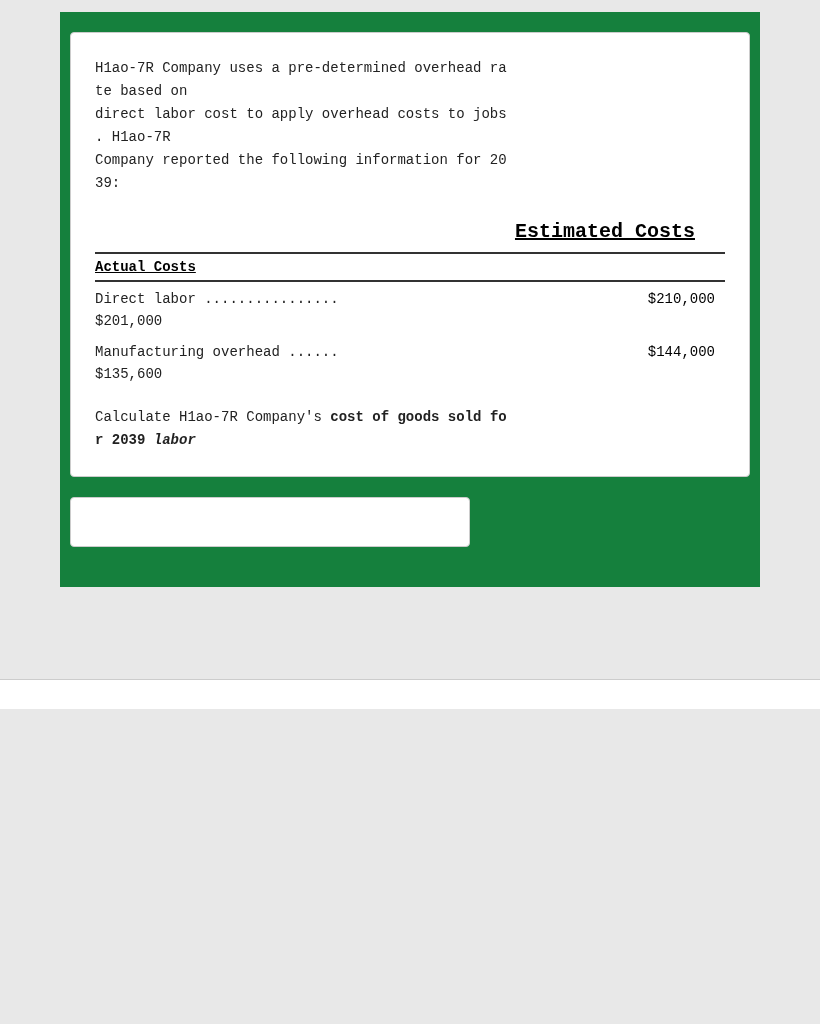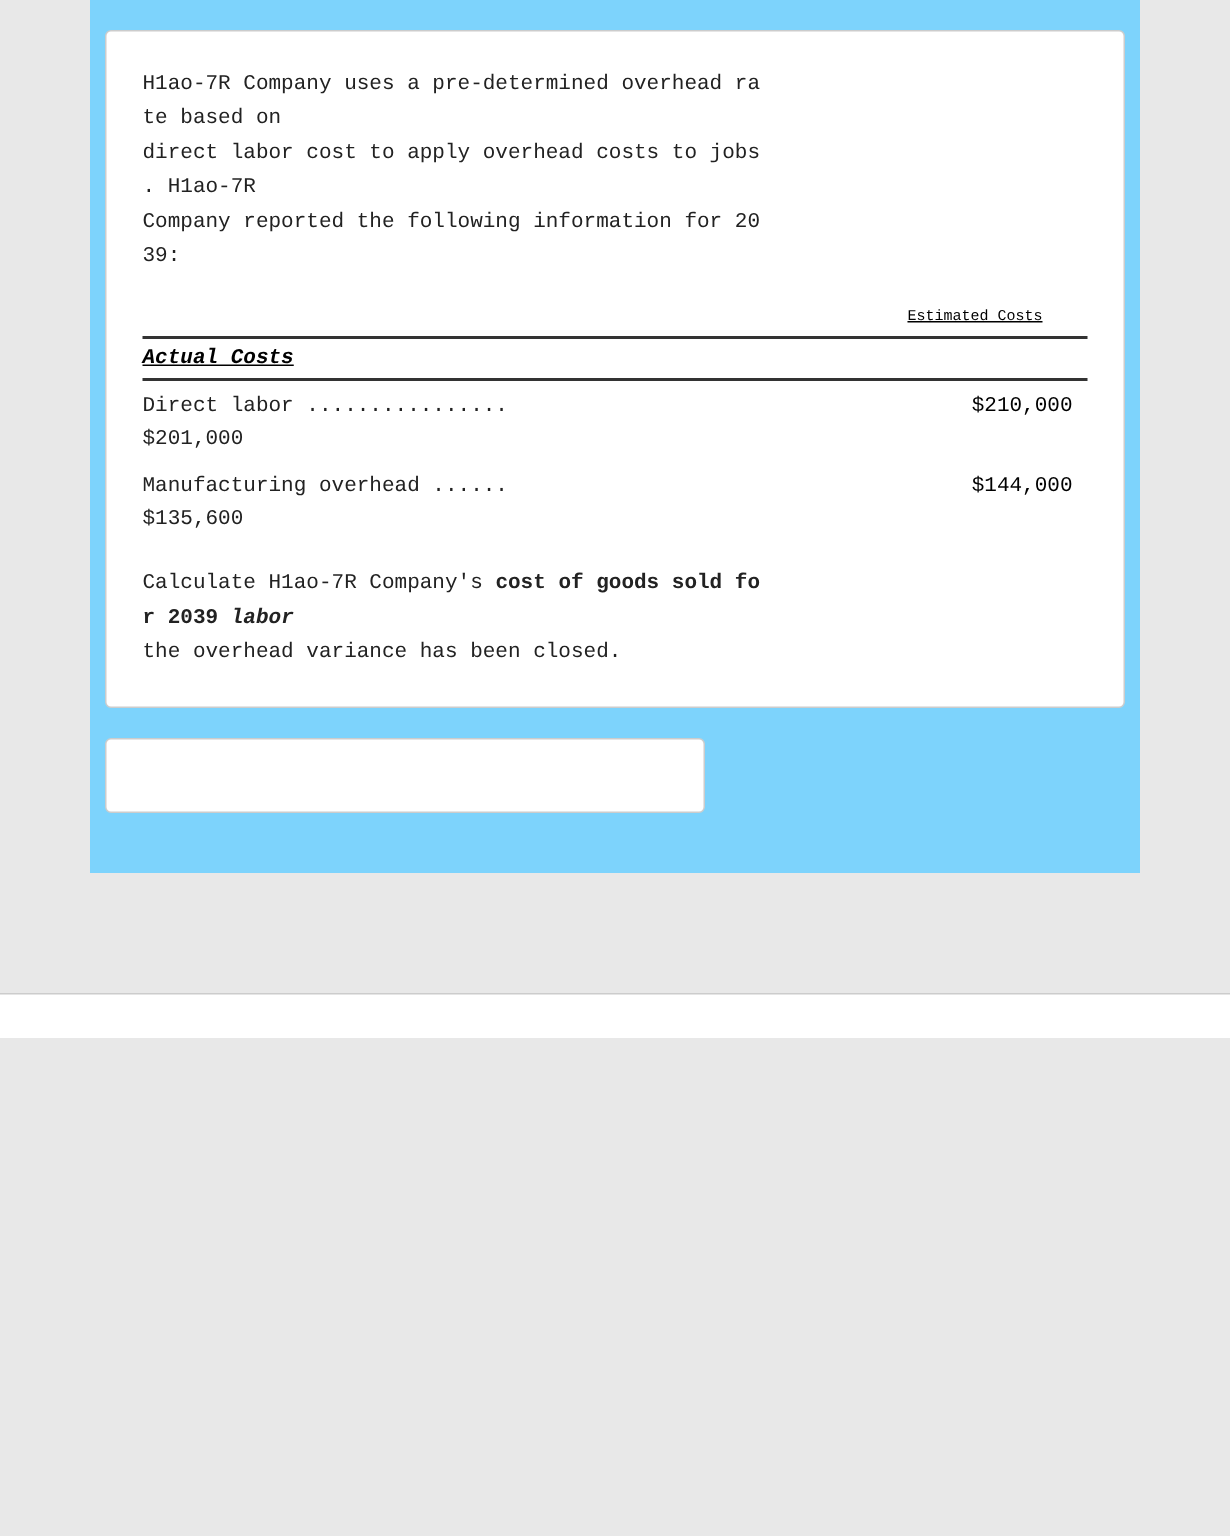--- a/index.html
+++ b/index.html
@@ -16,22 +16,22 @@
     }
 
     .page-wrapper {
       background-color: #e8e8e8;
       padding: 0;
       width: 820px;
       min-height: 1024px;
     }
 
     .main-section {
-      background-color: #7dd3fc;
-      margin: 0 60px;
+      background-color: #15803d;
+      margin: 12px 60px;
       padding: 20px 10px 40px 10px;
     }
 
     .question-card {
       background-color: #ffffff;
       border: 1px solid #cccccc;
       border-radius: 4px;
       padding: 24px 24px 24px 24px;
       margin: 0 0 20px 0;
       font-size: 14px;
@@ -53,35 +53,34 @@
 
     .table-header-row {
       display: flex;
       justify-content: flex-end;
       border-bottom: 2px solid #333;
       padding-bottom: 4px;
       margin-bottom: 2px;
     }
 
     .table-header-row .col-estimated {
-      font-weight: normal;
-      font-family: 'Courier New', Courier, monospace;
-      font-size: 10px;
+      font-weight: bold;
+      font-family: 'Courier New', Courier, monospace;
+      font-size: 20px;
       text-align: right;
       min-width: 120px;
       text-decoration: underline;
     }
 
     .table-cols-label {
       display: flex;
       align-items: center;
       border-bottom: 2px solid #333;
       padding-bottom: 2px;
       margin-bottom: 6px;
-      font-style: italic;
     }
 
     .actual-costs-label {
       font-weight: bold;
       font-family: 'Courier New', Courier, monospace;
       font-size: 14px;
       text-decoration: underline;
       flex: 1;
     }
 
@@ -185,21 +184,20 @@
           </div>
           <div class="row-line2">$135,600</div>
         </div>
 
       </div>
 
 
       <div class="paragraph-text" style="margin-top:20px;">
         <span>Calculate H1ao-7R Company's </span><span class="bold-text">cost of goods sold fo</span><br>
         <span class="bold-text">r 2039 </span><span class="bold-italic-text">labor</span><br>
-        <span>the overhead variance has been closed.</span>
       </div>
 
     </div>
 
     <input type="text" class="answer-input-box" placeholder="" style="">
 
   </div>
 
   <div class="bottom-section"></div>
 

